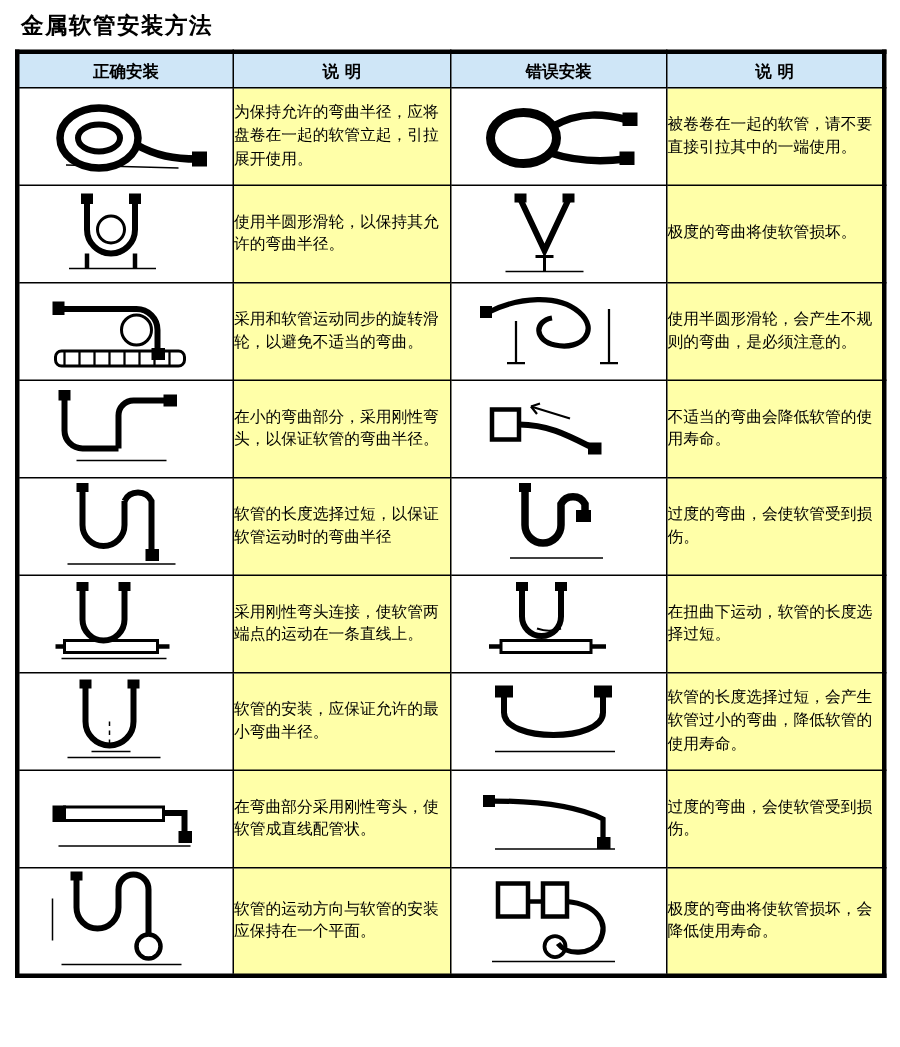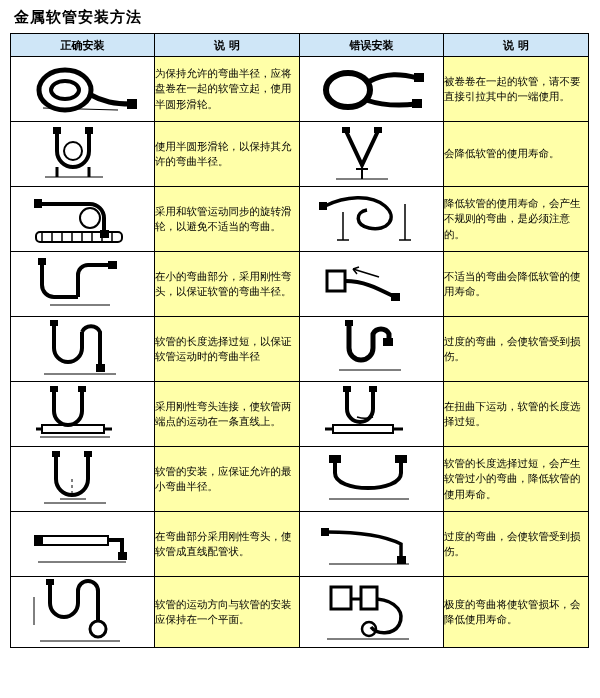--- a/index.html
+++ b/index.html
@@ -12,21 +12,21 @@
   }
   .page{width:596px;height:698px;position:relative;box-sizing:border-box;padding:6px 10px 0 10px;}
   .title{
     font-size:15px;font-weight:bold;letter-spacing:1px;
     margin:2px 0 6px 4px;color:#000;
   }
   table.matrix{
     border-collapse:collapse;
     width:578px;
     table-layout:fixed;
-    border:1px solid #000000;
+    border:3px solid #000000;
   }
   table.matrix th,table.matrix td{
     border:1px solid #000;
     vertical-align:middle;
     padding:0;
   }
   thead th{
     background:#cfe6f7;
     font-size:11px;
     font-weight:bold;
@@ -80,21 +80,21 @@
           <span class="fig">
             <svg width="120" height="58" viewBox="0 0 120 58">
               <ellipse cx="42" cy="30" rx="26" ry="20" fill="none" stroke="#000" stroke-width="5"></ellipse>
               <ellipse cx="42" cy="30" rx="14" ry="9" fill="none" stroke="#000" stroke-width="4"></ellipse>
               <path d="M66 34 C80 42,92 44,108 44" fill="none" stroke="#000" stroke-width="5"></path>
               <rect x="104" y="39" width="10" height="10" fill="#000"></rect>
               <path d="M20 48 L95 50" stroke="#000" stroke-width="1"></path>
             </svg>
           </span>
         </td>
-        <td class="txt-cell">为保持允许的弯曲半径，应将盘卷在一起的软管立起，使用半圆形滑轮。</td>
+        <td class="txt-cell">为保持允许的弯曲半径，应将盘卷在一起的软管立起，引拉展开使用。</td>
         <td class="img-cell">
           <span class="fig">
             <svg width="120" height="58" viewBox="0 0 120 58">
               <ellipse cx="36" cy="30" rx="22" ry="17" fill="none" stroke="#000" stroke-width="6"></ellipse>
               <path d="M56 22 C74 12,90 14,106 18" fill="none" stroke="#000" stroke-width="5"></path>
               <rect x="102" y="13" width="10" height="9" fill="#000"></rect>
               <path d="M54 40 C72 46,88 46,104 44" fill="none" stroke="#000" stroke-width="5"></path>
               <rect x="100" y="39" width="10" height="9" fill="#000"></rect>
             </svg>
           </span>
@@ -121,21 +121,21 @@
             <svg width="120" height="58" viewBox="0 0 120 58">
               <path d="M34 6 L50 40 L66 6" fill="none" stroke="#000" stroke-width="4"></path>
               <rect x="30" y="2" width="8" height="6" fill="#000"></rect>
               <rect x="62" y="2" width="8" height="6" fill="#000"></rect>
               <path d="M44 44 L56 44" stroke="#000" stroke-width="2"></path>
               <path d="M50 44 L50 54" stroke="#000" stroke-width="2"></path>
               <path d="M24 54 L76 54" stroke="#000" stroke-width="1"></path>
             </svg>
           </span>
         </td>
-        <td class="txt-cell">会降低软管的使用寿命。</td>
+        <td class="txt-cell">极度的弯曲将使软管损坏。</td>
       </tr>
 
       <tr>
         <td class="img-cell">
           <span class="fig">
             <svg width="126" height="58" viewBox="0 0 126 58">
               <path d="M20 14 L70 14 A14 14 0 0 1 84 28 L84 40" fill="none" stroke="#000" stroke-width="4"></path>
               <circle cx="70" cy="28" r="10" fill="none" stroke="#000" stroke-width="2"></circle>
               <rect x="14" y="9" width="8" height="9" fill="#000"></rect>
               <rect x="80" y="40" width="9" height="8" fill="#000"></rect>
@@ -148,21 +148,21 @@
         <td class="img-cell">
           <span class="fig">
             <svg width="126" height="58" viewBox="0 0 126 58">
               <path d="M16 16 C36 6,62 4,76 16 C90 28,78 42,60 38 C46 35,46 22,58 20" fill="none" stroke="#000" stroke-width="3.5"></path>
               <rect x="10" y="12" width="8" height="8" fill="#000"></rect>
               <path d="M34 22 L34 50 M96 14 L96 50" stroke="#000" stroke-width="1.5"></path>
               <path d="M28 50 L40 50 M90 50 L102 50" stroke="#000" stroke-width="1.5"></path>
             </svg>
           </span>
         </td>
-        <td class="txt-cell">降低软管的使用寿命，会产生不规则的弯曲，是必须注意的。</td>
+        <td class="txt-cell">使用半圆形滑轮，会产生不规则的弯曲，是必须注意的。</td>
       </tr>
 
       <tr>
         <td class="img-cell">
           <span class="fig">
             <svg width="126" height="58" viewBox="0 0 126 58">
               <path d="M22 8 L22 30 A12 12 0 0 0 34 42 L58 42" fill="none" stroke="#000" stroke-width="4"></path>
               <path d="M58 42 L58 20 A10 10 0 0 1 68 10 L92 10" fill="none" stroke="#000" stroke-width="4"></path>
               <rect x="18" y="3" width="8" height="7" fill="#000"></rect>
               <rect x="88" y="6" width="9" height="8" fill="#000"></rect>

